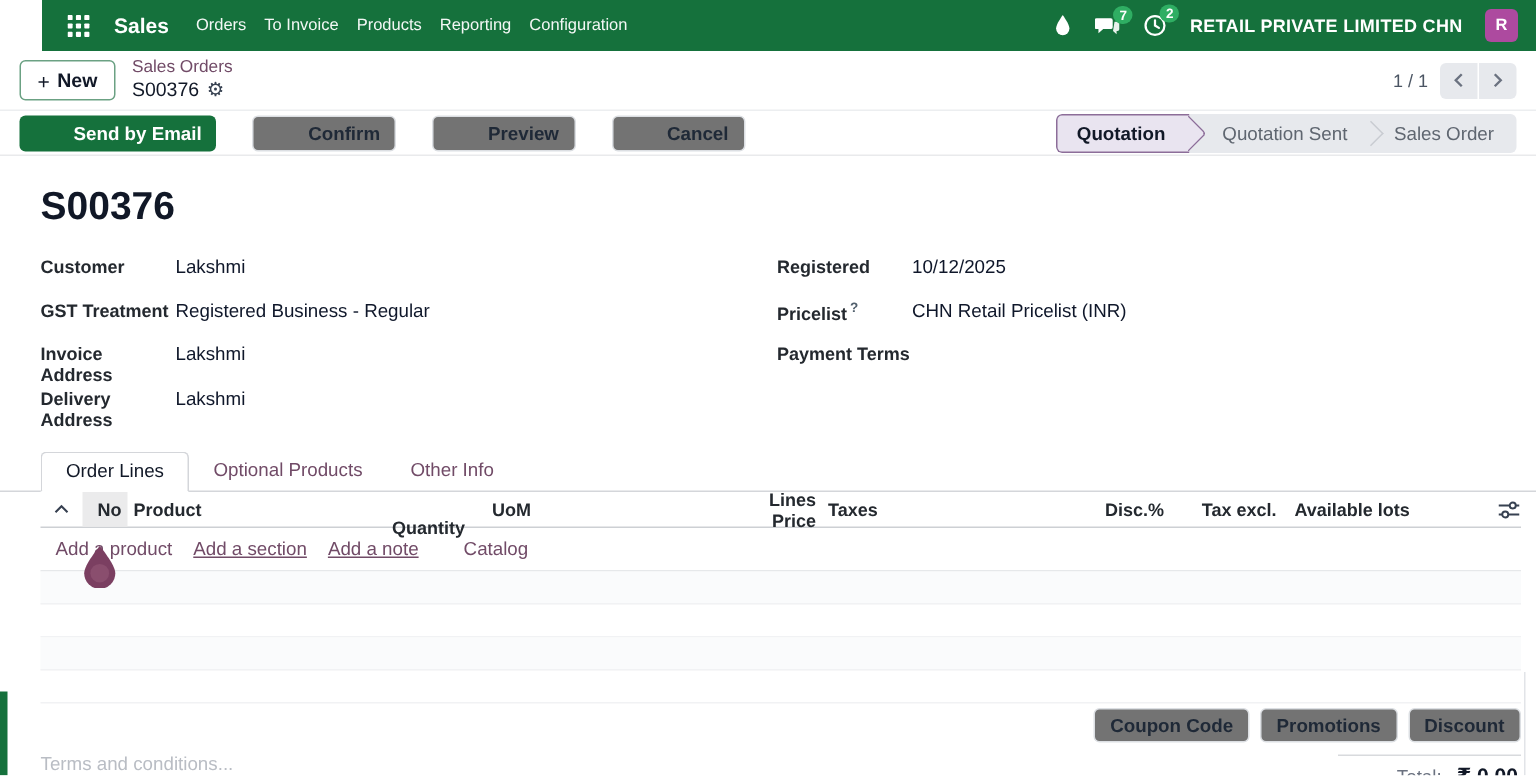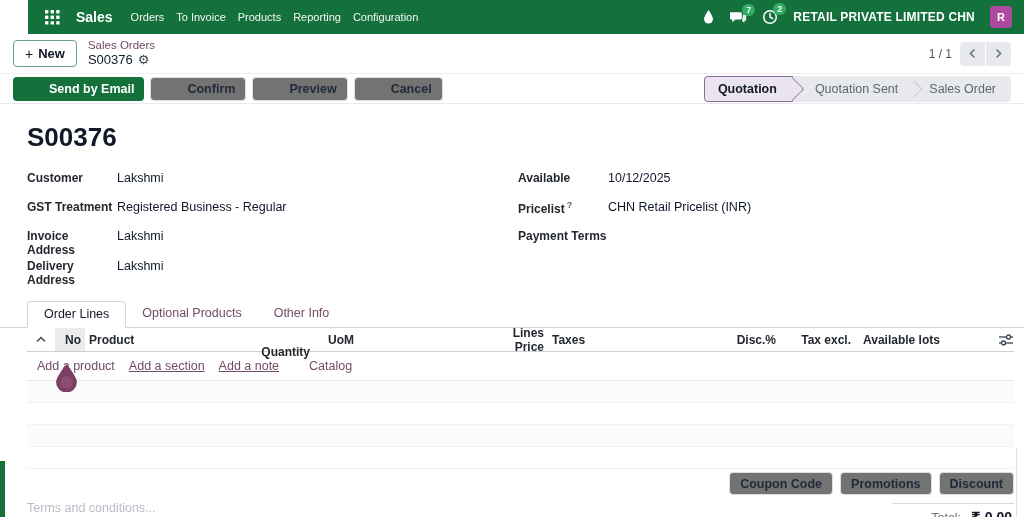--- a/index.html
+++ b/index.html
@@ -32,21 +32,21 @@
   .pager-count { font-size:12px; color:#4b5563; }
   .pager-btn { width:25px; height:24px; background:#e7e9ed; border:none; border-radius:4px; display:flex; align-items:center; justify-content:center; cursor:pointer; color:#6b7280; }
   .pager-btn.prev { border-radius:4px 0 0 4px; }
   .pager-btn.next { border-radius:0 4px 4px 0; margin-left:1px; }
 
   
   .action-bar { height:30px; display:flex; align-items:center; padding:0 13px; background:#fff; border-bottom:1px solid #e9eaec; }
   .btn { height:24px; padding:0 10px; border:none; border-radius:4px; font-size:12.5px; font-weight:600; font-family:inherit; cursor:pointer; }
   .btn-primary { background:#15713c; color:#fff; }
   .btn-secondary { background:#737373; color:#1f2937; border:1px solid #dcdfe3; }
-  .action-bar .btn { margin-right:6px;padding-left:36px; }
+  .action-bar .btn { margin-right:24px;padding-left:36px; }
   .ab-spacer { flex:1; }
   .statusbar { display:flex; align-items:stretch; background:#e7e9ed; border-radius:4px; height:26px; overflow:hidden; font-size:12.5px; }
   .status-step { display:flex; align-items:center; padding:0 15px; color:#5f6670; cursor:pointer; position:relative; }
   .status-step.active { background:#e9e4f0; border:1px solid #8c6d99; border-right:none; border-radius:4px 0 0 4px; color:#111827; font-weight:700; padding:0 16px 0 13px; z-index:2; }
   .status-step.active::after { content:""; position:absolute; right:-8px; top:50%; width:16px; height:16px; transform:translateY(-50%) rotate(45deg); background:#e9e4f0; border-top:1px solid #8c6d99; border-right:1px solid #8c6d99; border-radius:0 3px 0 0; }
   .status-step.after-active { padding-left:22px; }
   .status-sep { width:1px; position:relative; }
   .status-sep::after { content:""; position:absolute; left:-5px; top:50%; width:11px; height:11px; transform:translateY(-50%) rotate(45deg); border-top:1px solid #c9ccd2; border-right:1px solid #c9ccd2; }
 
   
@@ -219,21 +219,21 @@
           <span class="field-label">Invoice Address</span>
           <span class="field-value">Lakshmi</span>
         </div>
         <div class="field-row">
           <span class="field-label">Delivery Address</span>
           <span class="field-value">Lakshmi</span>
         </div>
       </div>
       <div class="fields-col right">
         <div class="field-row">
-          <span class="field-label">Available</span>
+          <span class="field-label">Registered</span>
           <span class="field-value">10/12/2025</span>
         </div>
         <div class="field-row">
           <span class="field-label"><span>Pricelist</span><sup>?</sup></span>
           <span class="field-value">CHN Retail Pricelist (INR)</span>
         </div>
         <div class="field-row">
           <span class="field-label">Payment Terms</span>
           <span class="field-value"></span>
         </div>

